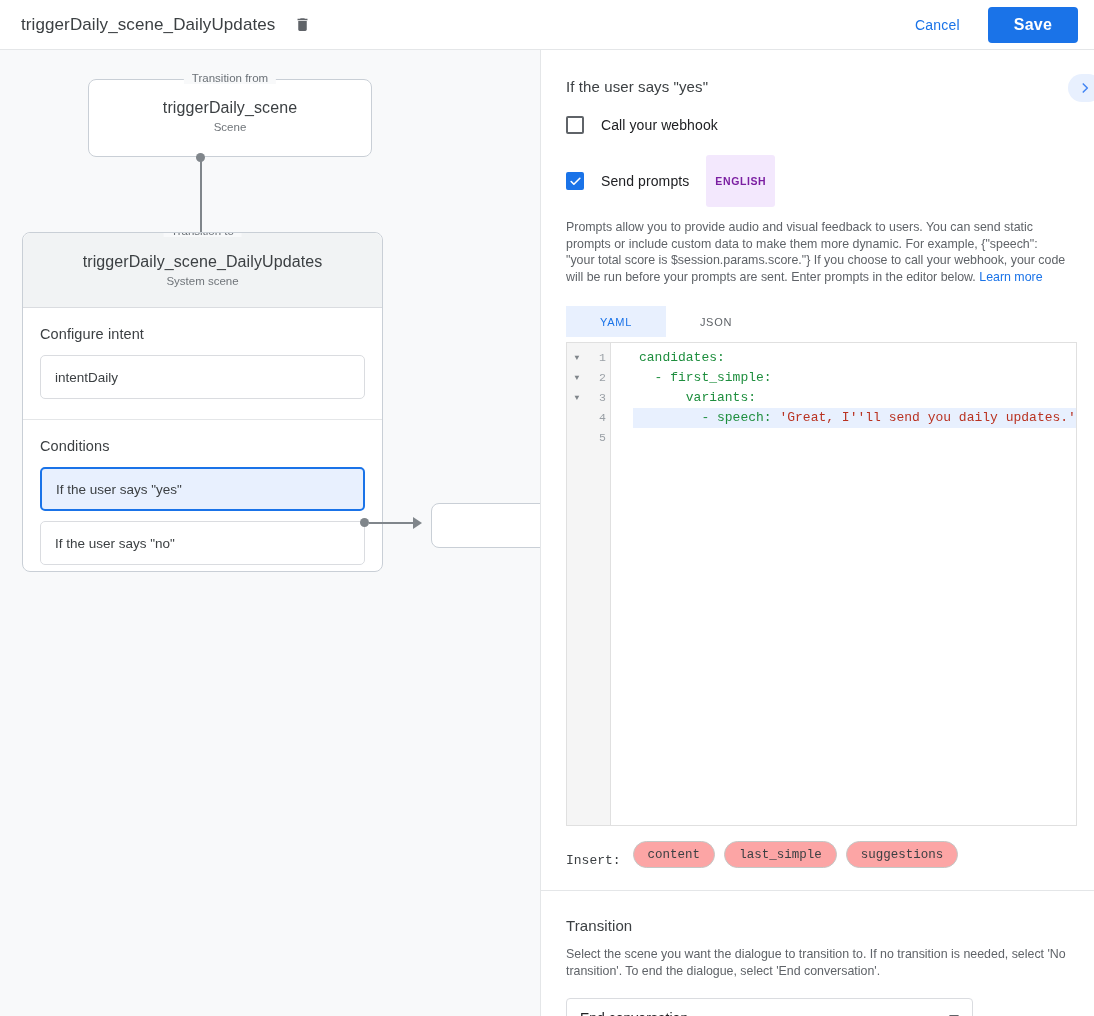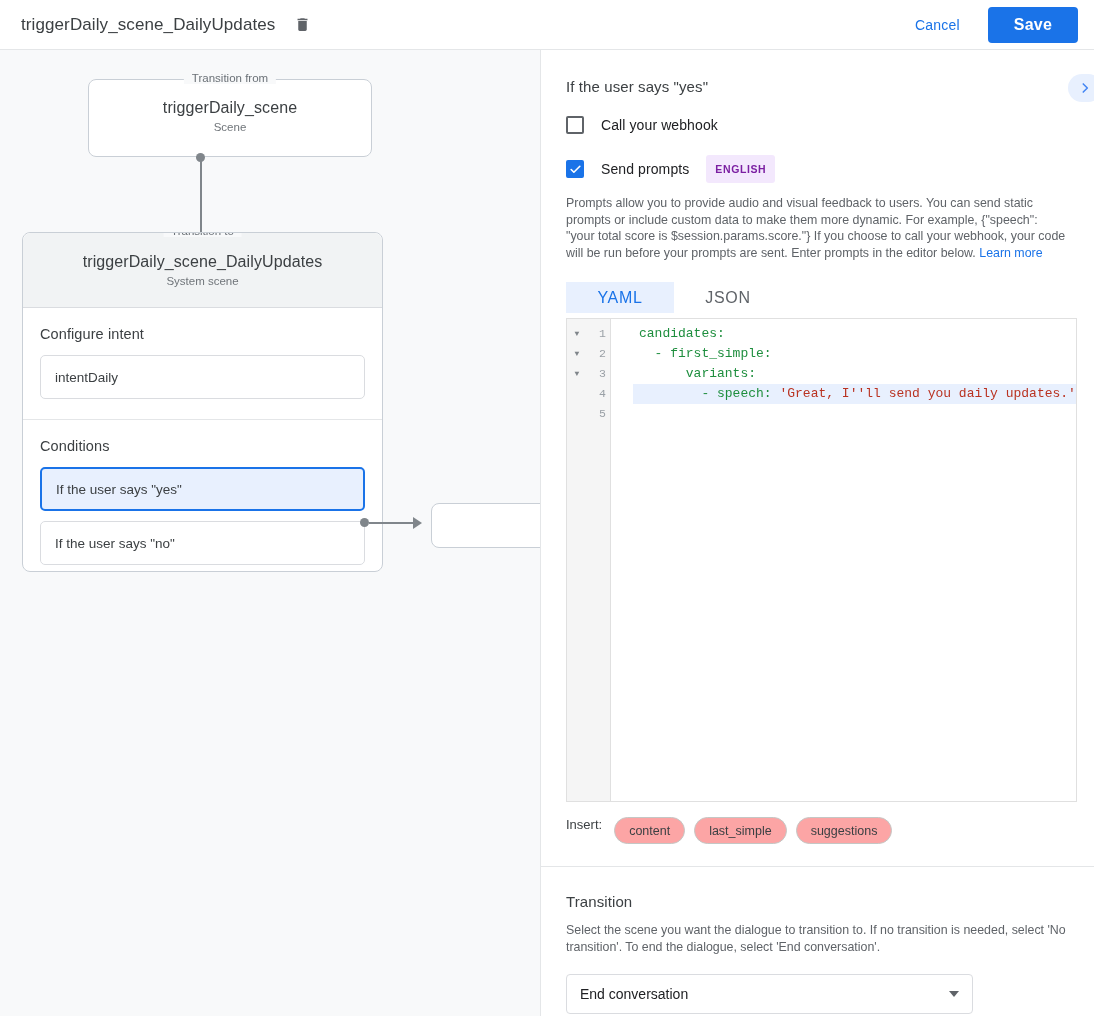--- a/index.html
+++ b/index.html
@@ -257,41 +257,41 @@
     font-weight: 500;
     letter-spacing: .1px;
   }
   .lang-badge {
     margin-left: 17px;
     background: #f3e8fd;
     color: #7b1fa2;
     font-size: 10.5px;
     font-weight: 600;
     letter-spacing: .6px;
-    padding: 8px 9px;
+    padding: 20px 9px;
     border-radius: 3px;
   }
   .desc {
     margin: 12px 25px 0 25px;
     font-size: 12.4px;
     line-height: 16.6px;
     color: #5f6368;
     max-width: 508px;
   }
   .link { color: #1a73e8; cursor: pointer; text-decoration: none; }
 
   
   .tabs {
     display: flex;
     margin: 21px 0 0 25px;
   }
   .tab {
-    width: 108px; height: 31px;
+    width: 100px; height: 31px;
     display: flex; align-items: center; justify-content: center;
-    font-size: 16px;
+    font-size: 11px;
     color: #5f6368;
     letter-spacing: .7px;
     cursor: pointer;
     font-weight: 500;
   }
   .tab.active {
     background: #e8f0fe;
     color: #1a73e8;
   }
 
@@ -340,22 +340,23 @@
     color: #3c4043;
     font-family: "Liberation Mono", monospace;
     margin-left: 22px;
   }
   .code-line.hl { background: #e8f0fe; }
   .tok-key { color: #1e8e3e; }
   .tok-str { color: #b93221; }
 
   
   .insert-row {
-    display: flex; align-items: flex-start;
+    display: flex; align-items: flex-end;
     margin: 15px 0 8px 25px;
+    font-family: Liberation Mono, monospace;
   }
   .insert-label {
     font-size: 13px; color: #3c4043;
     margin-right: 12px;
   }
   .chip {
     border: 1px solid #c4c7c5;
     border-radius: 14px;
     height: 27px;
     padding: 12px 14px;

